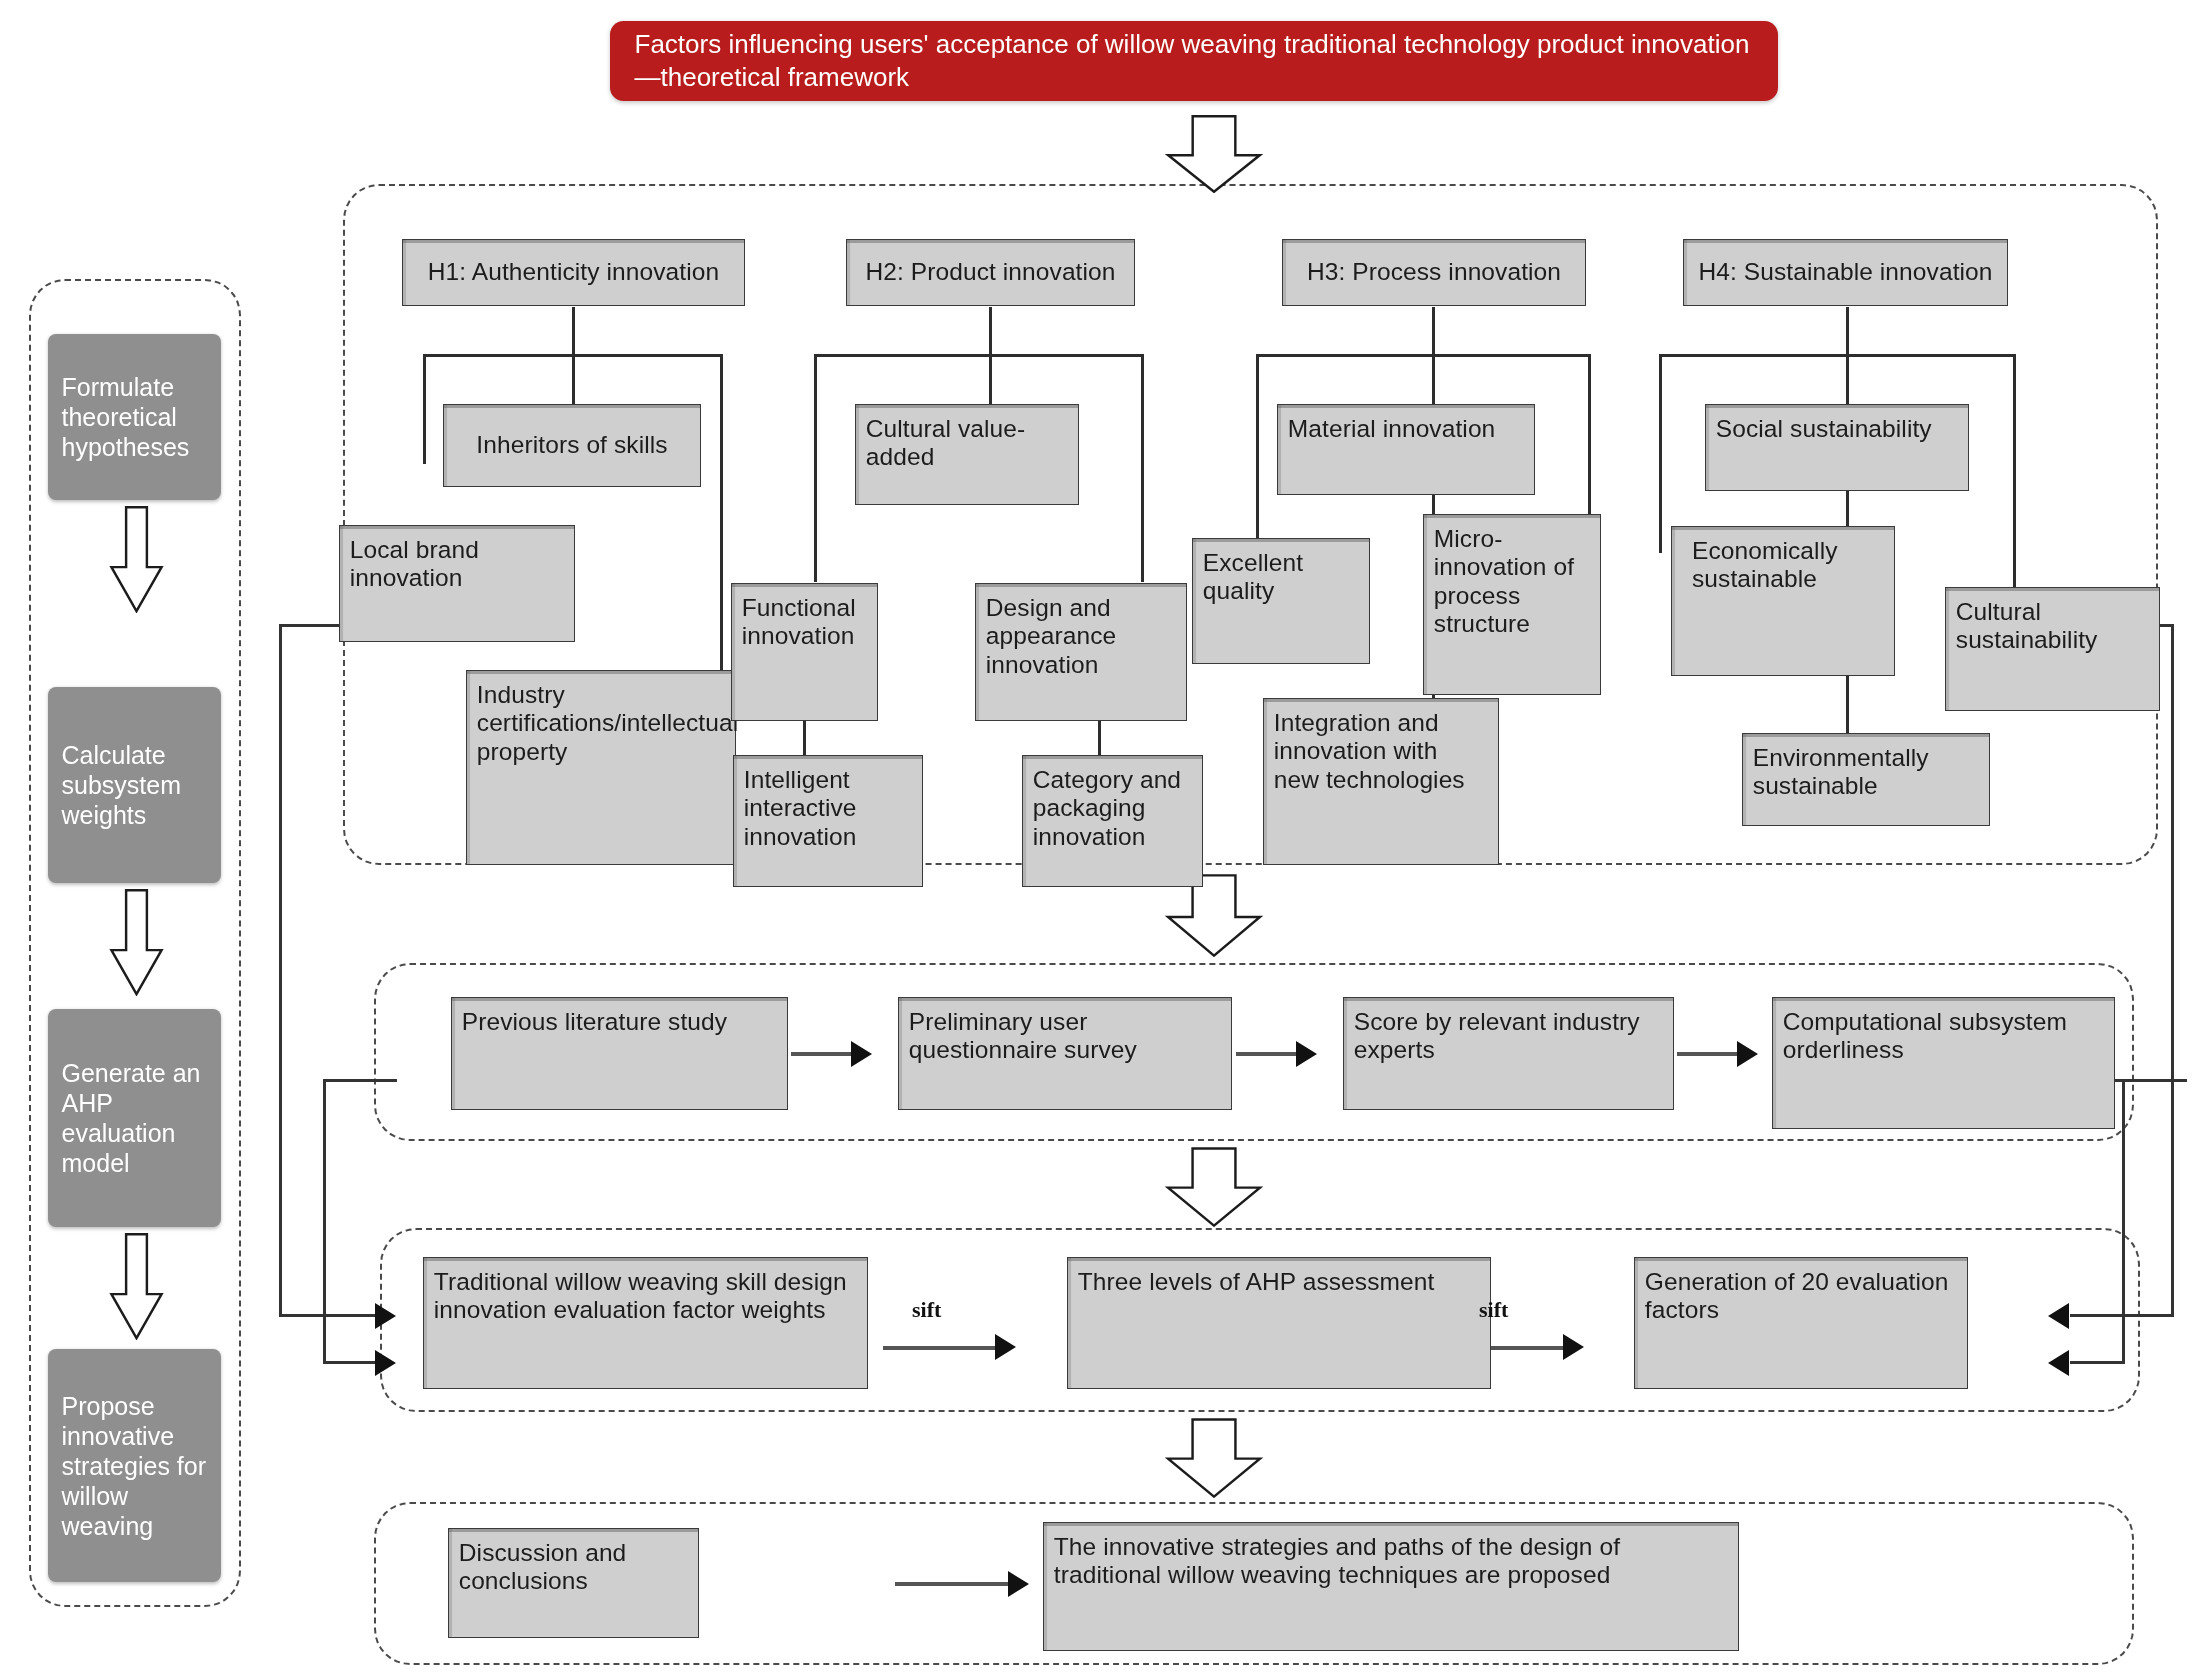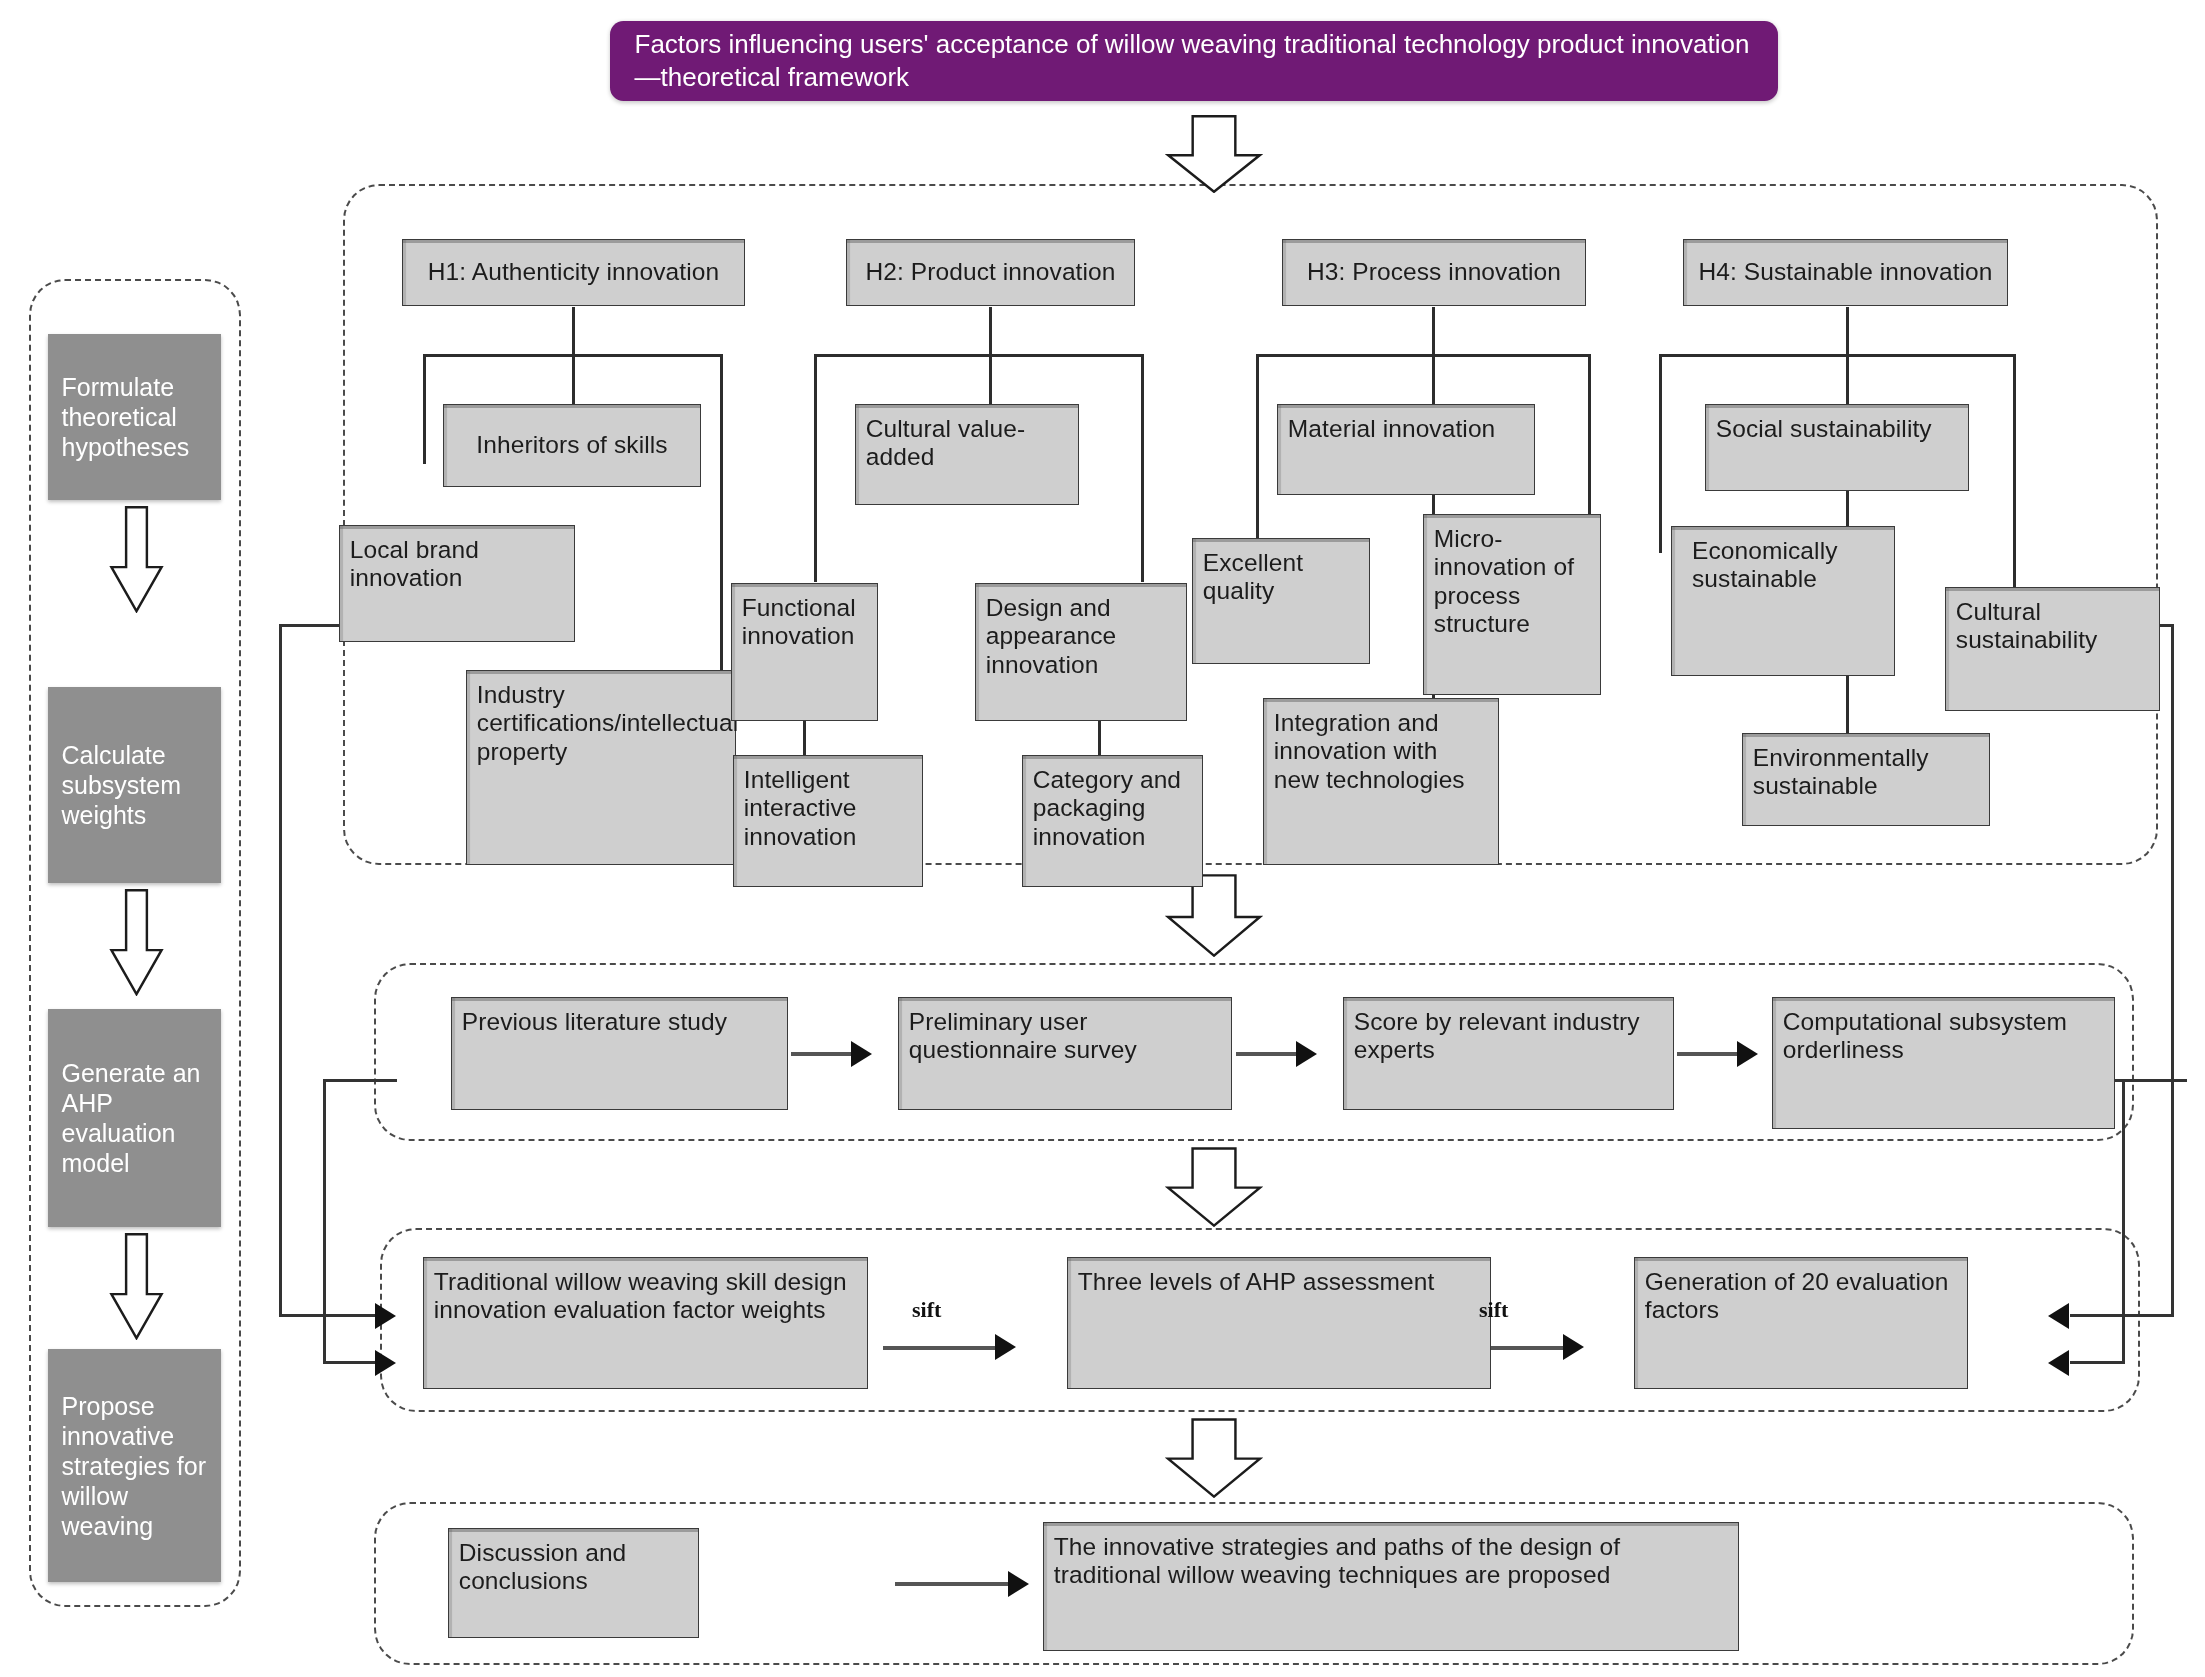--- a/index.html
+++ b/index.html
@@ -20,33 +20,33 @@
     font-size:24.5px;line-height:1.16;
     letter-spacing:0.1px;
     z-index:5;
   }
   .node.center{justify-content:center;text-align:center;}
   .node.topal{align-items:flex-start;padding-top:9.8px;}
 
   
   .snode{
     background:#8f8f8f;
-    border-radius:0;
+    border-radius:8px;
     color:#ffffff;
     display:flex;align-items:center;justify-content:flex-start;
     padding:8.6px 13.5px;
     font-size:25px;line-height:1.20;
     font-weight:400;
     box-shadow:0 1.8px 3.7px rgba(0,0,0,.25);
     z-index:5;
   }
 
   
   .titlebar{
-    background:#701a75;color:#fff;border-radius:13.5px;
+    background:#b91c1c;color:#fff;border-radius:13.5px;
     display:flex;align-items:center;
     padding:9.8px 24.5px;
     font-size:26px;line-height:1.28;
     box-shadow:0 1.8px 4.3px rgba(0,0,0,.22);
     z-index:6;
   }
 
   
   .panel{
     border:2.5px dashed #4a4a4a;

